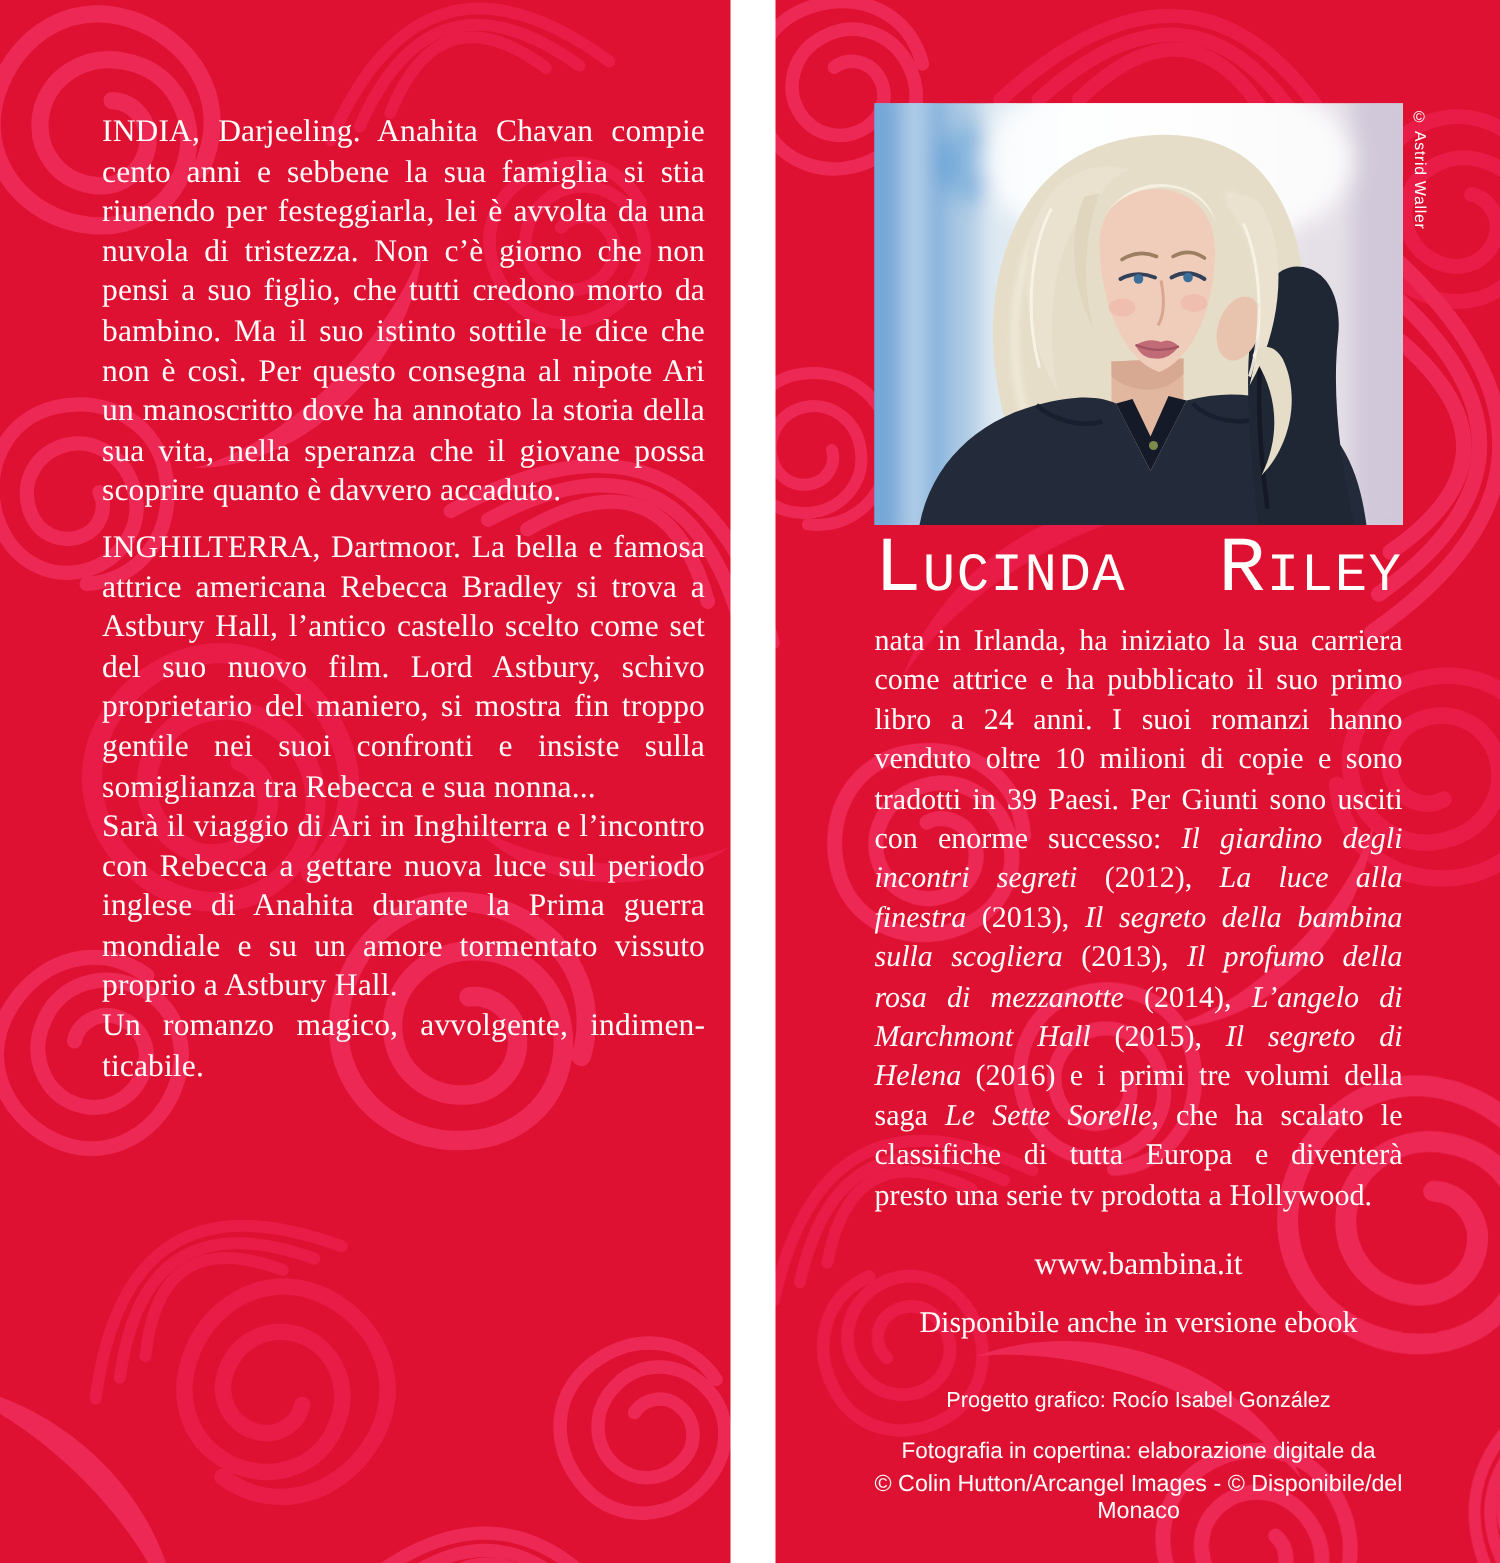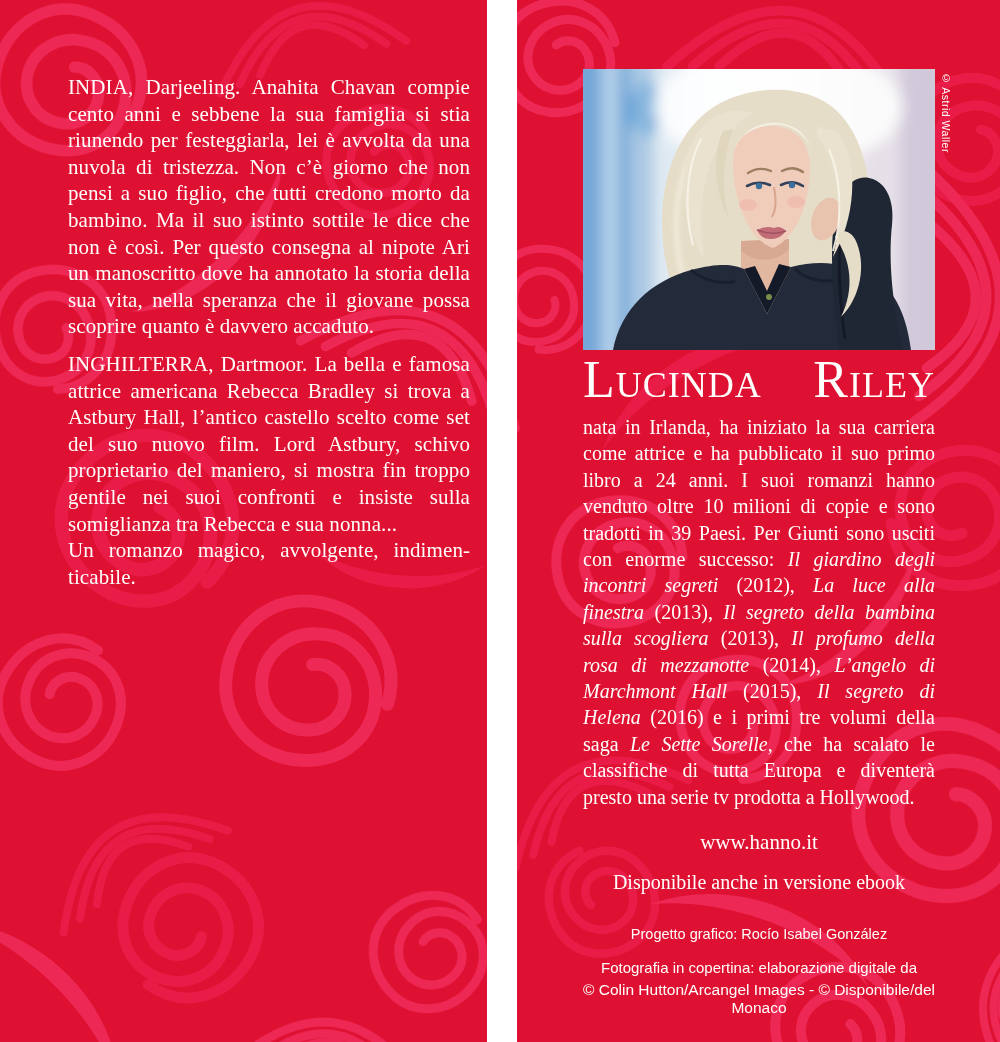--- a/index.html
+++ b/index.html
@@ -13,21 +13,21 @@
     font-family:"Liberation Serif",serif;font-size:21px;line-height:26.6px;
     text-align:justify;letter-spacing:.1px;}
   .synopsis p{margin:0;}
   .synopsis p.gap{margin-bottom:11px;}
   .photo{position:absolute;top:69px;left:0;width:352px;height:281px;overflow:hidden;background:#dfe8f0;}
   .photo svg{display:block;}
   .credit-vert{position:absolute;left:357px;top:72px;height:150px;
     writing-mode:vertical-rl;font-family:"Liberation Sans",sans-serif;
     font-size:10.5px;letter-spacing:.5px;color:#ffffff;white-space:nowrap;}
   .author-name{position:absolute;top:352px;left:0;width:352px;
-    font-family:Liberation Serif, serif;font-variant:small-caps;
+    font-family:Liberation Mono, monospace;font-variant:small-caps;
     font-size:52px;line-height:56px;text-align:justify;text-align-last:justify;
     letter-spacing:1px;white-space:nowrap;}
   .bio{position:absolute;top:414px;left:0;width:352px;
     font-family:"Liberation Serif",serif;font-size:20px;line-height:26.4px;
     text-align:justify;letter-spacing:0;}
   .bio .it{font-style:italic;}
   .centered{position:absolute;left:0;width:352px;text-align:center;}
   .website{top:830px;font-family:"Liberation Serif",serif;font-size:21px;}
   .ebook{top:871px;font-family:"Liberation Serif",serif;font-size:20px;}
   .design{top:926px;font-family:"Liberation Sans",sans-serif;font-size:14.5px;}
@@ -87,20 +87,21 @@
       <use href="#fan" stroke="#EF2B57" transform="translate(995,1000) rotate(-80)"></use>
     </g>
   </svg>
 
   <div class="divider"></div>
 
   <div class="flap left-flap">
     <div class="synopsis">
       <p class="gap">INDIA, Darjeeling. Anahita Chavan compie cento anni e sebbene la sua famiglia si stia riunendo per festeggiarla, lei è avvolta da una nuvola di tristezza. Non c’è giorno che non pensi a suo figlio, che tutti credono morto da bambino. Ma il suo istinto sottile le dice che non è così. Per questo consegna al nipote Ari un manoscritto dove ha annotato la storia della sua vita, nella speranza che il giovane possa scoprire quanto è davvero accaduto.</p>
       <p>INGHILTERRA, Dartmoor. La bella e fa­mosa attrice americana Rebecca Bradley si trova a Astbury Hall, l’antico castello scelto come set del suo nuovo film. Lord Astbury, schivo proprietario del maniero, si mostra fin troppo gentile nei suoi confronti e insiste sulla somiglianza tra Rebecca e sua nonna...</p>
+      <p>Sarà il viaggio di Ari in Inghilterra e l’in­contro con Rebecca a gettare nuova luce sul periodo inglese di Anahita durante la Prima guerra mondiale e su un amore tormentato vissuto proprio a Astbury Hall.</p>
       <p>Un romanzo magico, avvolgente, indimen­ticabile.</p>
     </div>
   </div>
 
   <div class="flap right-flap">
 
     <div class="photo">
       <svg width="352" height="281" viewBox="0 0 352 281">
         <defs>
           <linearGradient id="pbg" x1="0" y1="0" x2="1" y2="0">
@@ -170,20 +171,20 @@
         <path d="M246,80 C258,108 260,150 250,182" fill="none" stroke="#f8f4e8" stroke-width="2" opacity="0.9"></path>
       </svg>
     </div>
 
     <div class="credit-vert">© Astrid Waller</div>
 
     <div class="author-name">Lucinda Riley</div>
 
     <div class="bio"><span>nata in Irlanda, ha iniziato la sua carriera come attrice e ha pubblicato il suo primo libro a 24 anni. I suoi romanzi hanno venduto oltre 10 milioni di copie e sono tradotti in 39 Paesi. Per Giunti sono usciti con enorme successo: </span><span class="it">Il giardino degli incontri segreti</span><span> (2012), </span><span class="it">La luce alla finestra</span><span> (2013), </span><span class="it">Il segreto della bambina sulla scogliera</span><span> (2013), </span><span class="it">Il profumo della rosa di mezzanotte</span><span> (2014), </span><span class="it">L’angelo di Marchmont Hall</span><span> (2015), </span><span class="it">Il segreto di Helena</span><span> (2016) e i primi tre volumi della saga </span><span class="it">Le Sette Sorelle</span><span>, che ha scalato le classifiche di tutta Europa e diventerà presto una serie tv prodotta a Hollywood.</span></div>
 
-    <div class="centered website">www.hanno.it</div>
+    <div class="centered website">www.bambina.it</div>
     <div class="centered ebook">Disponibile anche in versione ebook</div>
     <div class="centered design">Progetto grafico: Rocío Isabel González</div>
     <div class="centered foto1">Fotografia in copertina: elaborazione digitale da</div>
     <div class="centered foto2">© Colin Hutton/Arcangel Images - © Disponibile/del Monaco</div>
   </div>
 
 </div>
 
 </body></html>

